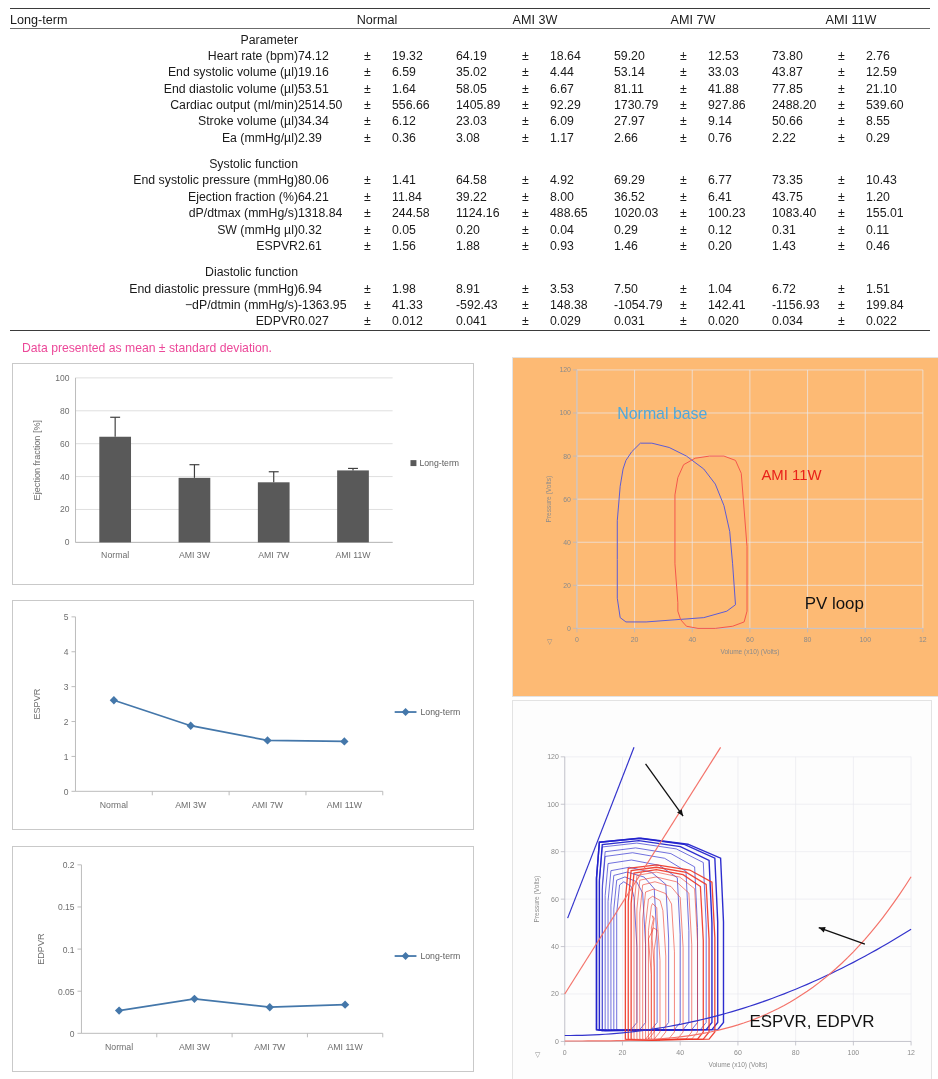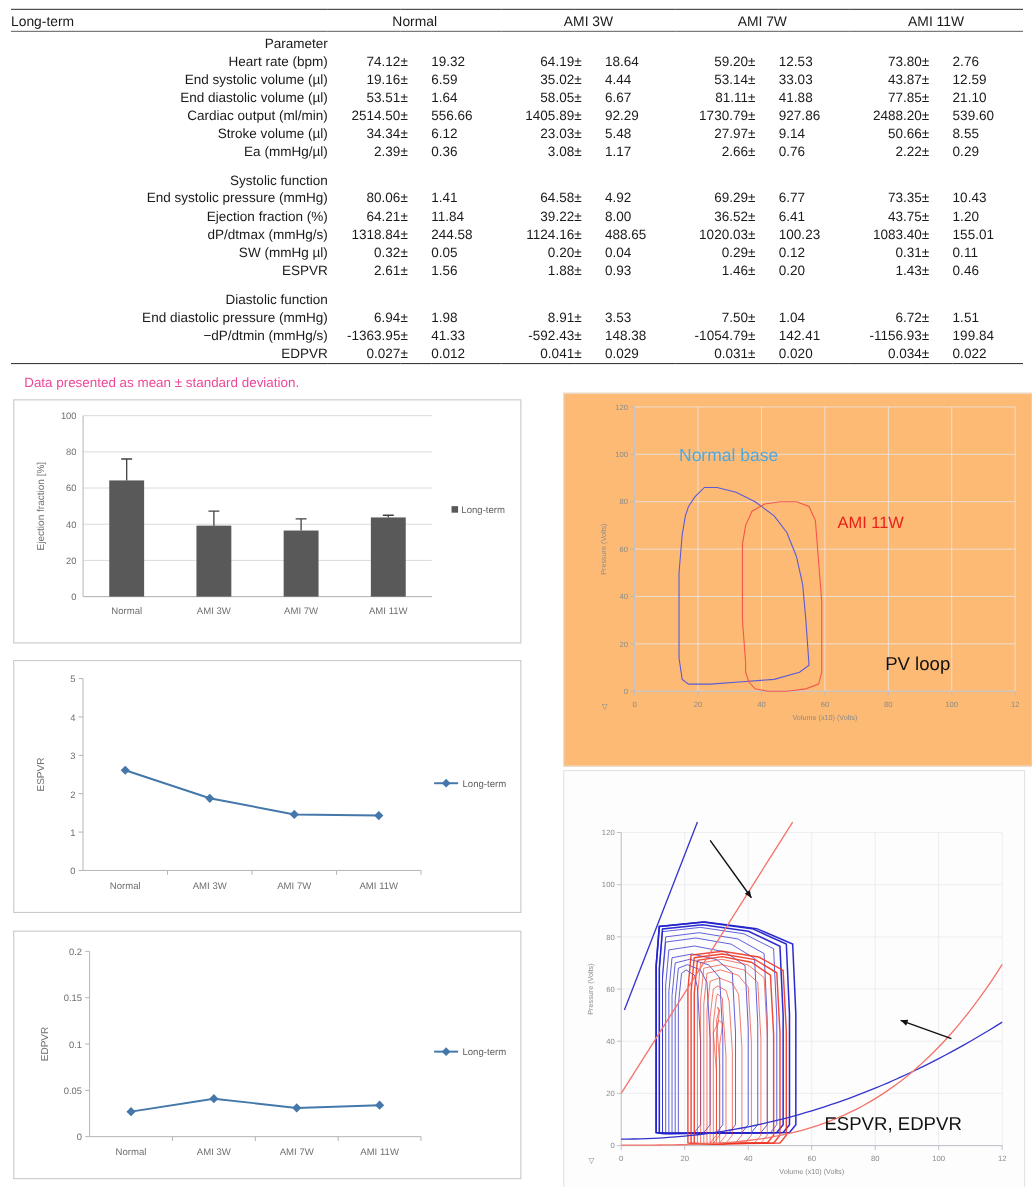--- a/index.html
+++ b/index.html
@@ -35,21 +35,21 @@
   }
   .rule-top td { border-top: 1.6px solid #3b3b3b; height: 3px; }
   .rule-mid td { border-top: 1.1px solid #6b6b6b; height: 3px; }
   .rule-bot td { border-top: 1.6px solid #3b3b3b; height: 3px; }
 
   .hdr-label { font-weight: bold; text-align: left; font-size: 12.6px; padding-bottom:4px; padding-top:2px;}
   .hdr-group { font-weight: bold; text-align: center; font-size: 12.6px; padding-bottom:4px; padding-top:2px;}
 
   .sect { font-weight: bold; padding-top: 3px; }
   .param { text-align: right; padding-right: 6px; }
-  .mean  { text-align: right; padding-right: 10px; width: 66px;}
+  .mean  { text-align: left; padding-right: 10px; width: 66px;}
   .pm    { text-align: left;  width: 28px; }
   .sd    { text-align: left; padding-right: 20px; width: 64px;}
   .spacer-row td { height: 10px; }
 
   .caption {
     position: absolute;
     left: 22px; top: 341px;
     font-size: 12.2px;
     color: #ec4899;
   }
@@ -172,21 +172,21 @@
           <td class="pm">±</td>
           <td class="sd">539.60</td>
         </tr>
         <tr>
           <td class="param">Stroke volume (µl)</td>
           <td class="mean">34.34</td>
           <td class="pm">±</td>
           <td class="sd">6.12</td>
           <td class="mean">23.03</td>
           <td class="pm">±</td>
-          <td class="sd">5.48</td>
+          <td class="sd">6.09</td>
           <td class="mean">27.97</td>
           <td class="pm">±</td>
           <td class="sd">9.14</td>
           <td class="mean">50.66</td>
           <td class="pm">±</td>
           <td class="sd">8.55</td>
         </tr>
         <tr>
           <td class="param">Ea (mmHg/µl)</td>
           <td class="mean">2.39</td>

